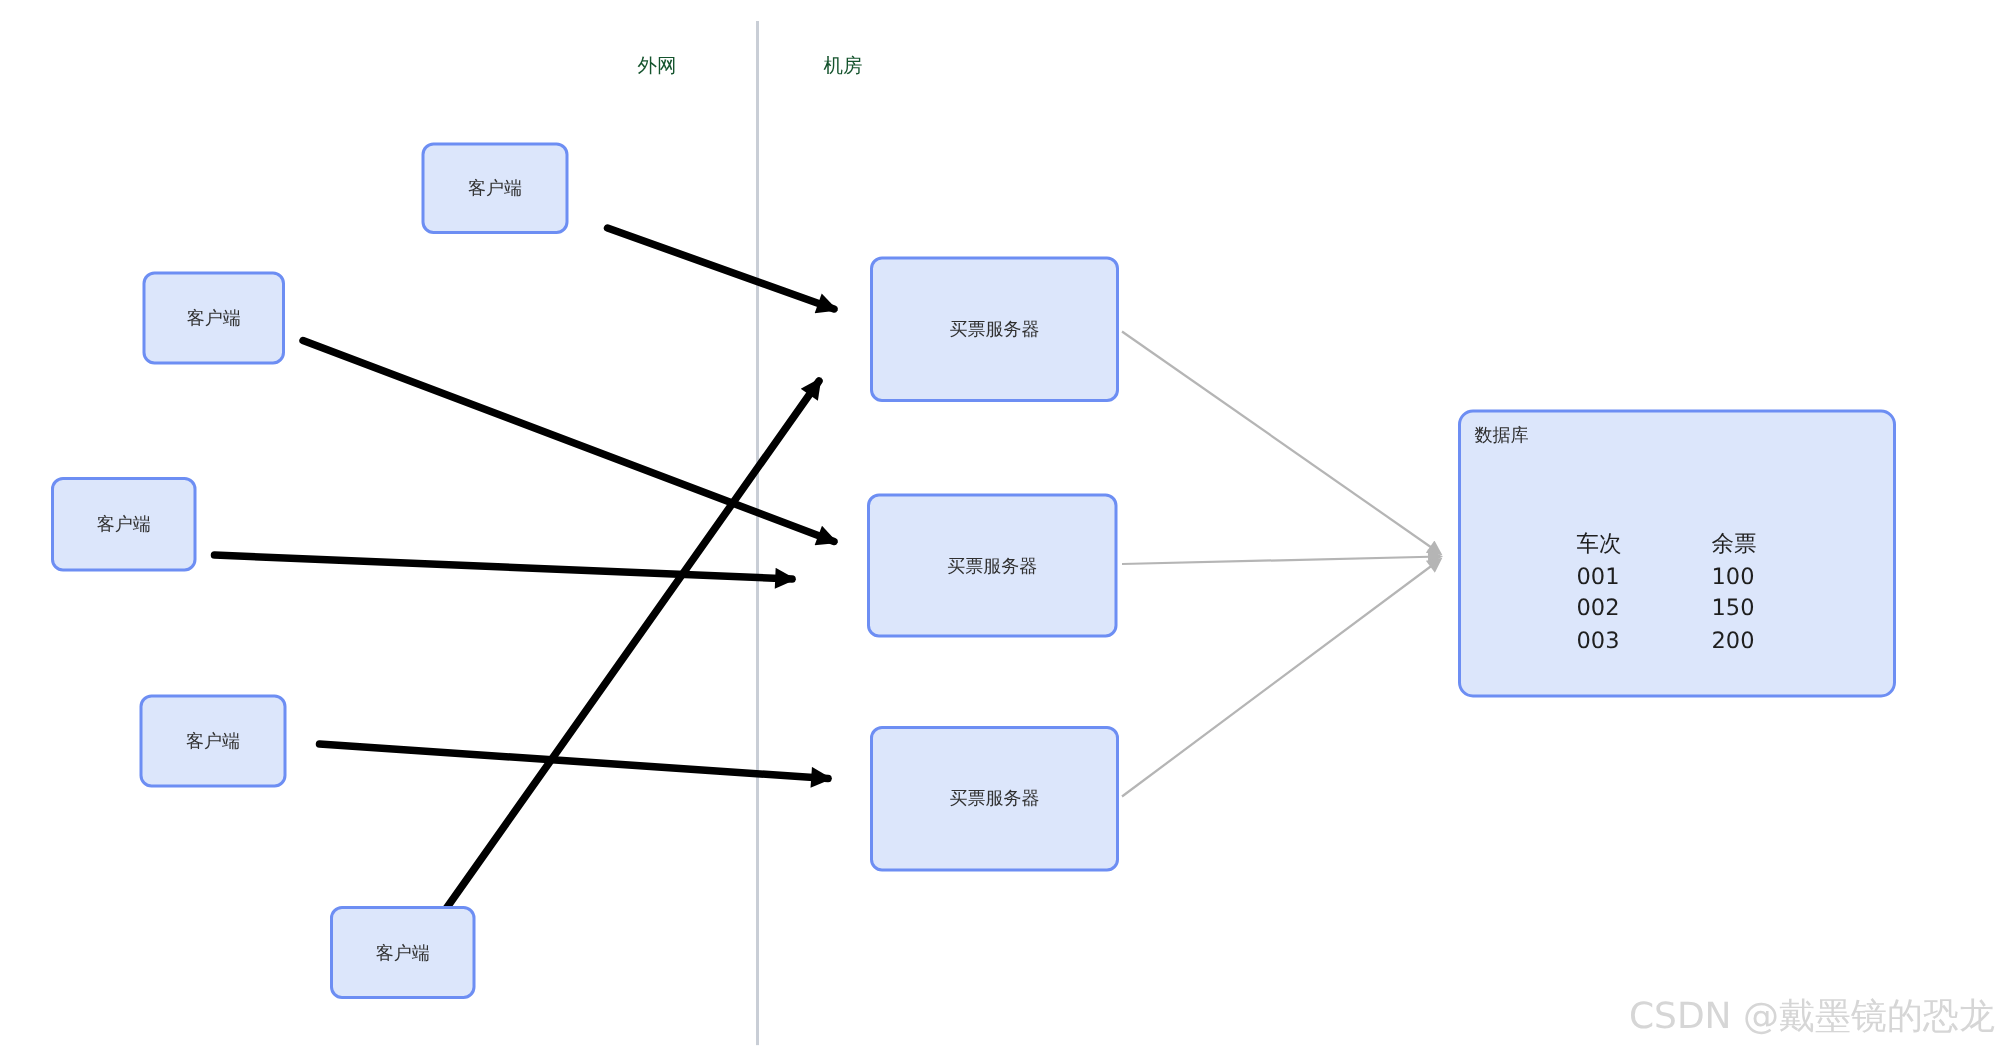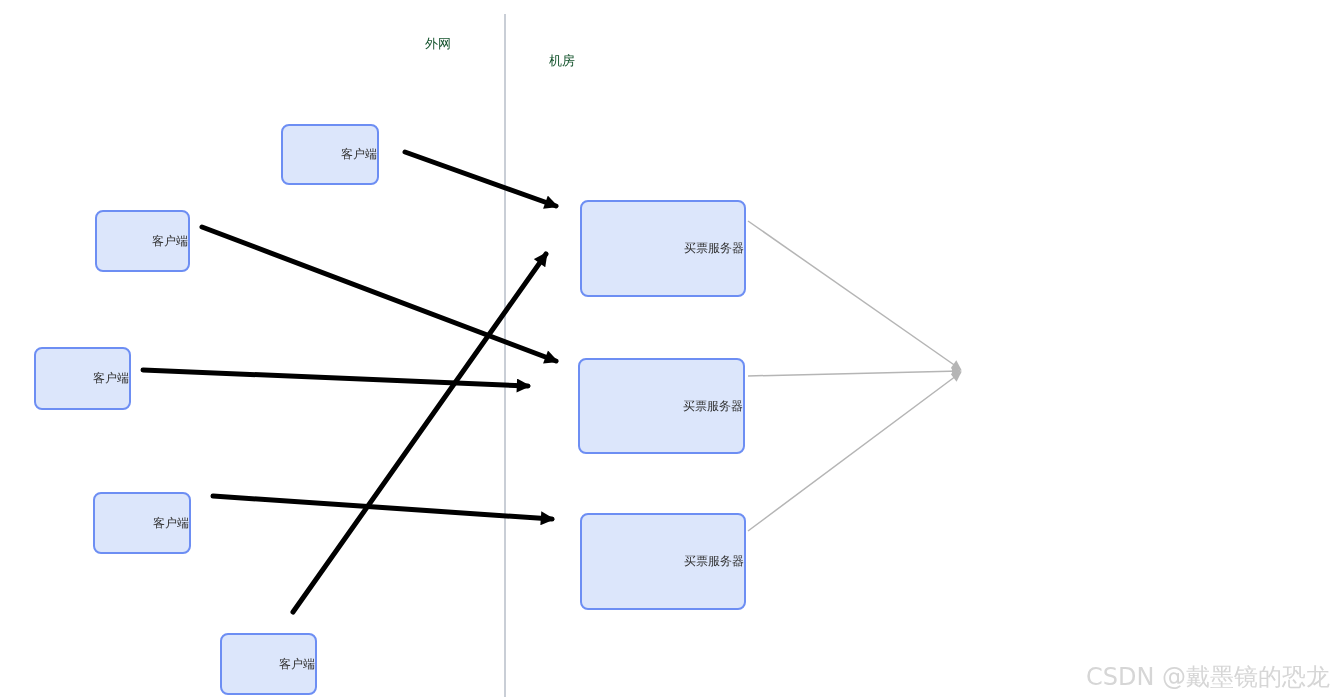--- a/index.html
+++ b/index.html
@@ -28,25 +28,24 @@
     white-space: nowrap;
   }
   .box {
     position: absolute;
     box-sizing: border-box;
     background: #dce6fb;
     border: 2px solid #6d8ef3;
     border-radius: 8px;
     display: flex;
     align-items: center;
-    justify-content: flex-end;
+    justify-content: center;
     color: #303030;
     font-size: 12px;
     white-space: nowrap;
-    margin-top: 29px;
   }
   .box.database {
     border-radius: 10px;
     display: block;
   }
   .db-title {
     position: absolute;
     left: 9px;
     top: 7px;
     font-size: 12px;
@@ -95,21 +94,21 @@
     <line x1="748" y1="531" x2="960" y2="373" stroke="#b5b5b5" stroke-width="1.5" marker-end="url(#grayArrow)"></line>
 
     <line x1="405" y1="152" x2="556" y2="206" stroke="#000000" stroke-width="5" stroke-linecap="round" marker-end="url(#blackArrow)"></line>
     <line x1="202" y1="227" x2="556" y2="361" stroke="#000000" stroke-width="5" stroke-linecap="round" marker-end="url(#blackArrow)"></line>
     <line x1="143" y1="370" x2="528" y2="386" stroke="#000000" stroke-width="5" stroke-linecap="round" marker-end="url(#blackArrow)"></line>
     <line x1="213" y1="496" x2="552" y2="519" stroke="#000000" stroke-width="5" stroke-linecap="round" marker-end="url(#blackArrow)"></line>
     <line x1="293" y1="612" x2="546" y2="254" stroke="#000000" stroke-width="5" stroke-linecap="round" marker-end="url(#blackArrow)"></line>
   </svg>
 
   <div class="zone-label" style="left:425px; top:35px;">外网</div>
-  <div class="zone-label" style="left:549px; top:35px;margin-top:17px;">机房</div>
+  <div class="zone-label" style="left:549px; top:35px;">机房</div>
 
   <div class="box" style="left:281px; top:95px; width:98px; height:61px;">
     <span>客户端</span>
   </div>
   <div class="box" style="left:95px; top:181px; width:95px; height:62px;">
     <span>客户端</span>
   </div>
   <div class="box" style="left:34px; top:318px; width:97px; height:63px;">
     <span>客户端</span>
   </div>
@@ -123,16 +122,29 @@
   <div class="box" style="left:580px; top:171px; width:166px; height:97px;">
     <span>买票服务器</span>
   </div>
   <div class="box" style="left:578px; top:329px; width:167px; height:96px;">
     <span>买票服务器</span>
   </div>
   <div class="box" style="left:580px; top:484px; width:166px; height:97px;">
     <span>买票服务器</span>
   </div>
 
+  <div class="box database" style="left:972px; top:273px; width:292px; height:192px;">
+    <div class="db-title">数据库</div>
+    <div class="db-table">
+      <div>车次</div>
+      <div>余票</div>
+      <div>001</div>
+      <div>100</div>
+      <div>002</div>
+      <div>150</div>
+      <div>003</div>
+      <div>200</div>
+    </div>
+  </div>
 
   <div class="watermark">CSDN @戴墨镜的恐龙</div>
 
 </div>
 
 </body></html>

